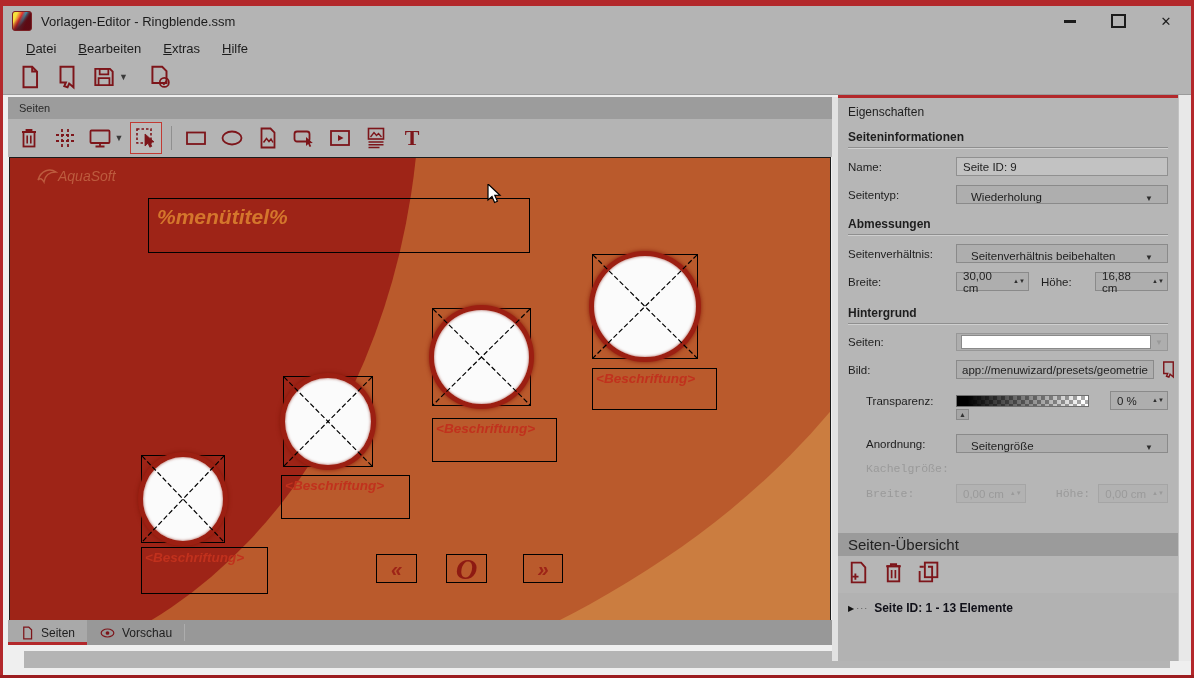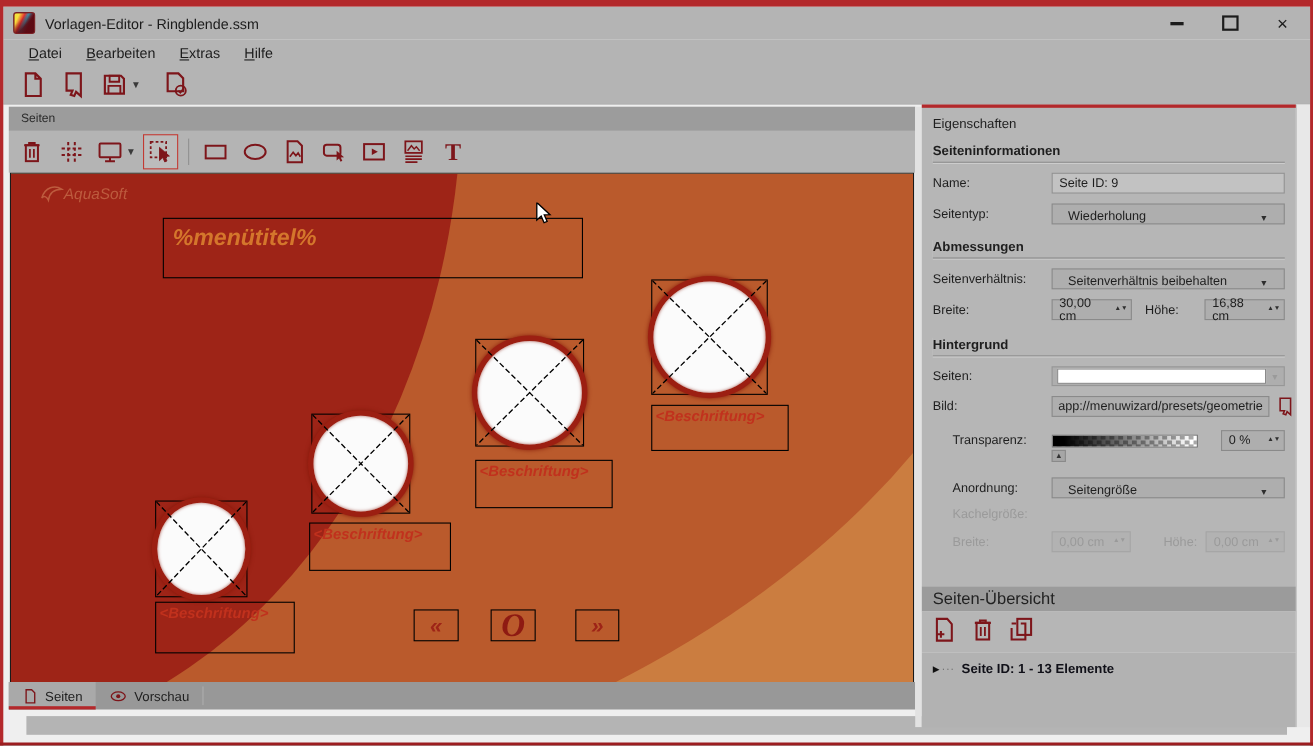--- a/index.html
+++ b/index.html
@@ -69,21 +69,21 @@
   
   .splitter{position:absolute;left:832px;top:97px;width:6px;height:564px;background:#e2e2e2;}
   .rscroll{position:absolute;left:1178px;top:95px;width:13px;height:566px;background:#e8e8e8;border-left:1px solid #c2c2c2;box-sizing:border-box;}
   .rpanel{position:absolute;left:838px;top:95px;width:340px;height:438px;background:#b6b6b6;font-size:11.5px;color:#1e1e1e;}
   .raccent{height:3px;background:#b3282b;}
   .rheader{padding:7px 10px 4px;font-size:12px;}
   .sec-title{margin:7px 10px 0;font-size:12px;font-weight:bold;border-bottom:1px solid #8f8f8f;box-shadow:0 1px 0 #cfcfcf;padding-bottom:3px;}
   .row{display:flex;align-items:center;margin:9px 10px 0;}
   .row > label{width:108px;flex:none;}
   .row.indent > label{padding-left:18px;width:90px;}
-  .dis{color:#9a9a9a;}
+  .dis{color:#9a9a9a;font-family:Liberation Mono, monospace;}
   .field{background:#c2c2c2;border:1px solid #909090;height:19px;display:flex;align-items:center;padding:0 6px;box-sizing:border-box;}
   .dd{background:#aeaeae;border:1px solid #8a8a8a;height:19px;flex:1;display:flex;align-items:flex-end;padding:0 14px;box-sizing:border-box;}
   .dd .arr{margin-left:auto;font-size:8px;color:#2e2e2e;}
   .spin{background:#aeaeae;border:1px solid #8a8a8a;height:19px;display:flex;align-items:center;padding:0 3px 0 6px;box-sizing:border-box;}
   .spin .sv{flex:1;}
   .spin .sb{display:flex;flex-direction:column;line-height:.8;font-size:6px;color:#2e2e2e;margin-left:4px;}
   .spin.off{background:#b2b2b2;border-color:#a5a5a5;}
   .spin.off .sv,.spin.off .sb{color:#9a9a9a;}
   .name-field{flex:1;}
   .swatch-dd{flex:1;background:#aeaeae;border:1px solid #979797;height:18px;display:flex;align-items:center;box-sizing:border-box;}

